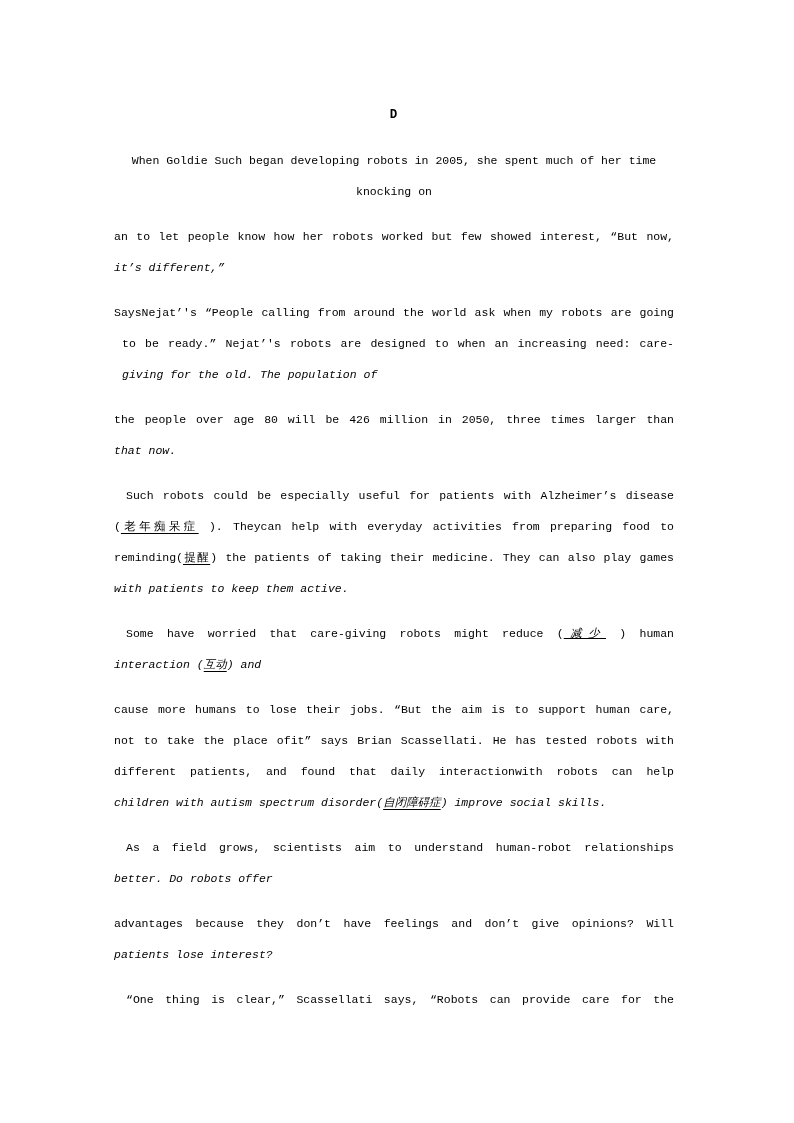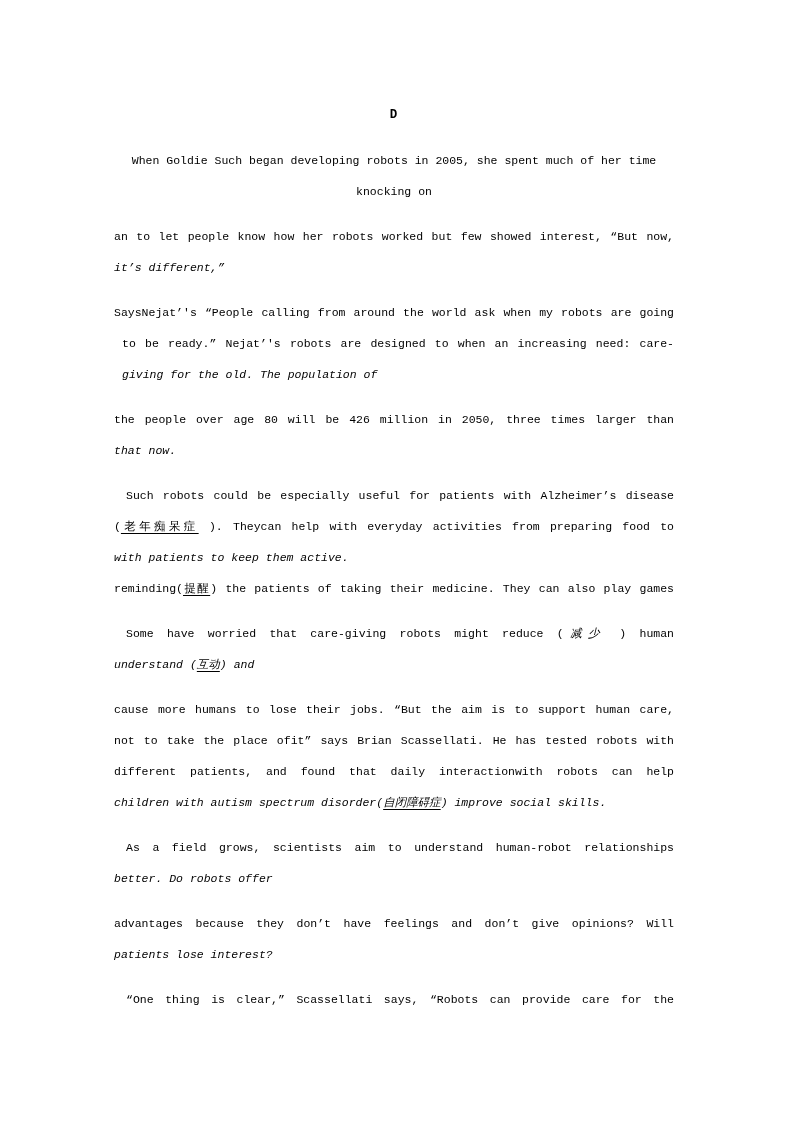--- a/index.html
+++ b/index.html
@@ -23,21 +23,21 @@
   .line {
     line-height: 31px;
     min-height: 31px;
     white-space: normal;
   }
   .align-center  { text-align: center; }
   .align-left    { text-align: left; font-style: italic; }
   .align-justify { text-align: justify; text-align-last: justify; }
   .heading-line  { font-weight: bold; font-size: 12.5px; letter-spacing: 1px; }
   .seg-u { text-decoration: underline; text-underline-offset: 3px; margin-top: 48px; }
-  .seg-i { font-style: italic; }
+  .seg-i { font-style: italic; text-decoration: underline; }
 </style>
 </head>
 <body>
 
 <div class="page">
   <div class="content">
     <div class="para">
       <div class="line align-center heading-line">D</div>
     </div>
     <div id="paragraphs">
@@ -54,26 +54,26 @@
           <div class="line align-justify" style="padding-left: 8px;"><span>to be ready.” Nejat’'s robots are designed to when an increasing need: care-</span></div>
           <div class="line align-left" style="padding-left: 8px;"><span>giving for the old. The population of</span></div>
         </div>
         <div class="para">
           <div class="line align-justify"><span>the people over age 80 will be 426 million in 2050, three times larger than</span></div>
           <div class="line align-left"><span>that now.</span></div>
         </div>
         <div class="para">
           <div class="line align-justify" style="padding-left: 12px;"><span>Such robots could be especially useful for patients with Alzheimer’s disease</span></div>
           <div class="line align-justify"><span>(</span><span class="seg-u">老年痴呆症</span><span> ). Theycan help with everyday activities from preparing food to</span></div>
+          <div class="line align-justify"><span>reminding(</span><span class="seg-u">提醒</span><span>) the patients of taking their medicine. They can also play games</span></div>
           <div class="line align-left"><span>with patients to keep them active.</span></div>
-          <div class="line align-justify"><span>reminding(</span><span class="seg-u">提醒</span><span>) the patients of taking their medicine. They can also play games</span></div>
         </div>
         <div class="para">
           <div class="line align-justify" style="padding-left: 12px;"><span>Some have worried that care-giving robots might reduce (</span><span class="seg-i">减少</span><span> ) human</span></div>
-          <div class="line align-left"><span>understand (</span><span class="seg-u">互动</span><span>) and</span></div>
+          <div class="line align-left"><span>interaction (</span><span class="seg-u">互动</span><span>) and</span></div>
         </div>
         <div class="para">
           <div class="line align-justify"><span>cause more humans to lose their jobs. “But the aim is to support human care,</span></div>
           <div class="line align-justify"><span>not to take the place ofit” says Brian Scassellati. He has tested robots with</span></div>
           <div class="line align-justify"><span>different patients, and found that daily interactionwith robots can help</span></div>
           <div class="line align-left"><span>children with autism spectrum disorder(</span><span class="seg-u">自闭障碍症</span><span>) improve social skills.</span></div>
         </div>
         <div class="para">
           <div class="line align-justify" style="padding-left: 12px;"><span>As a field grows, scientists aim to understand human-robot relationships</span></div>
           <div class="line align-left"><span>better. Do robots offer</span></div>

